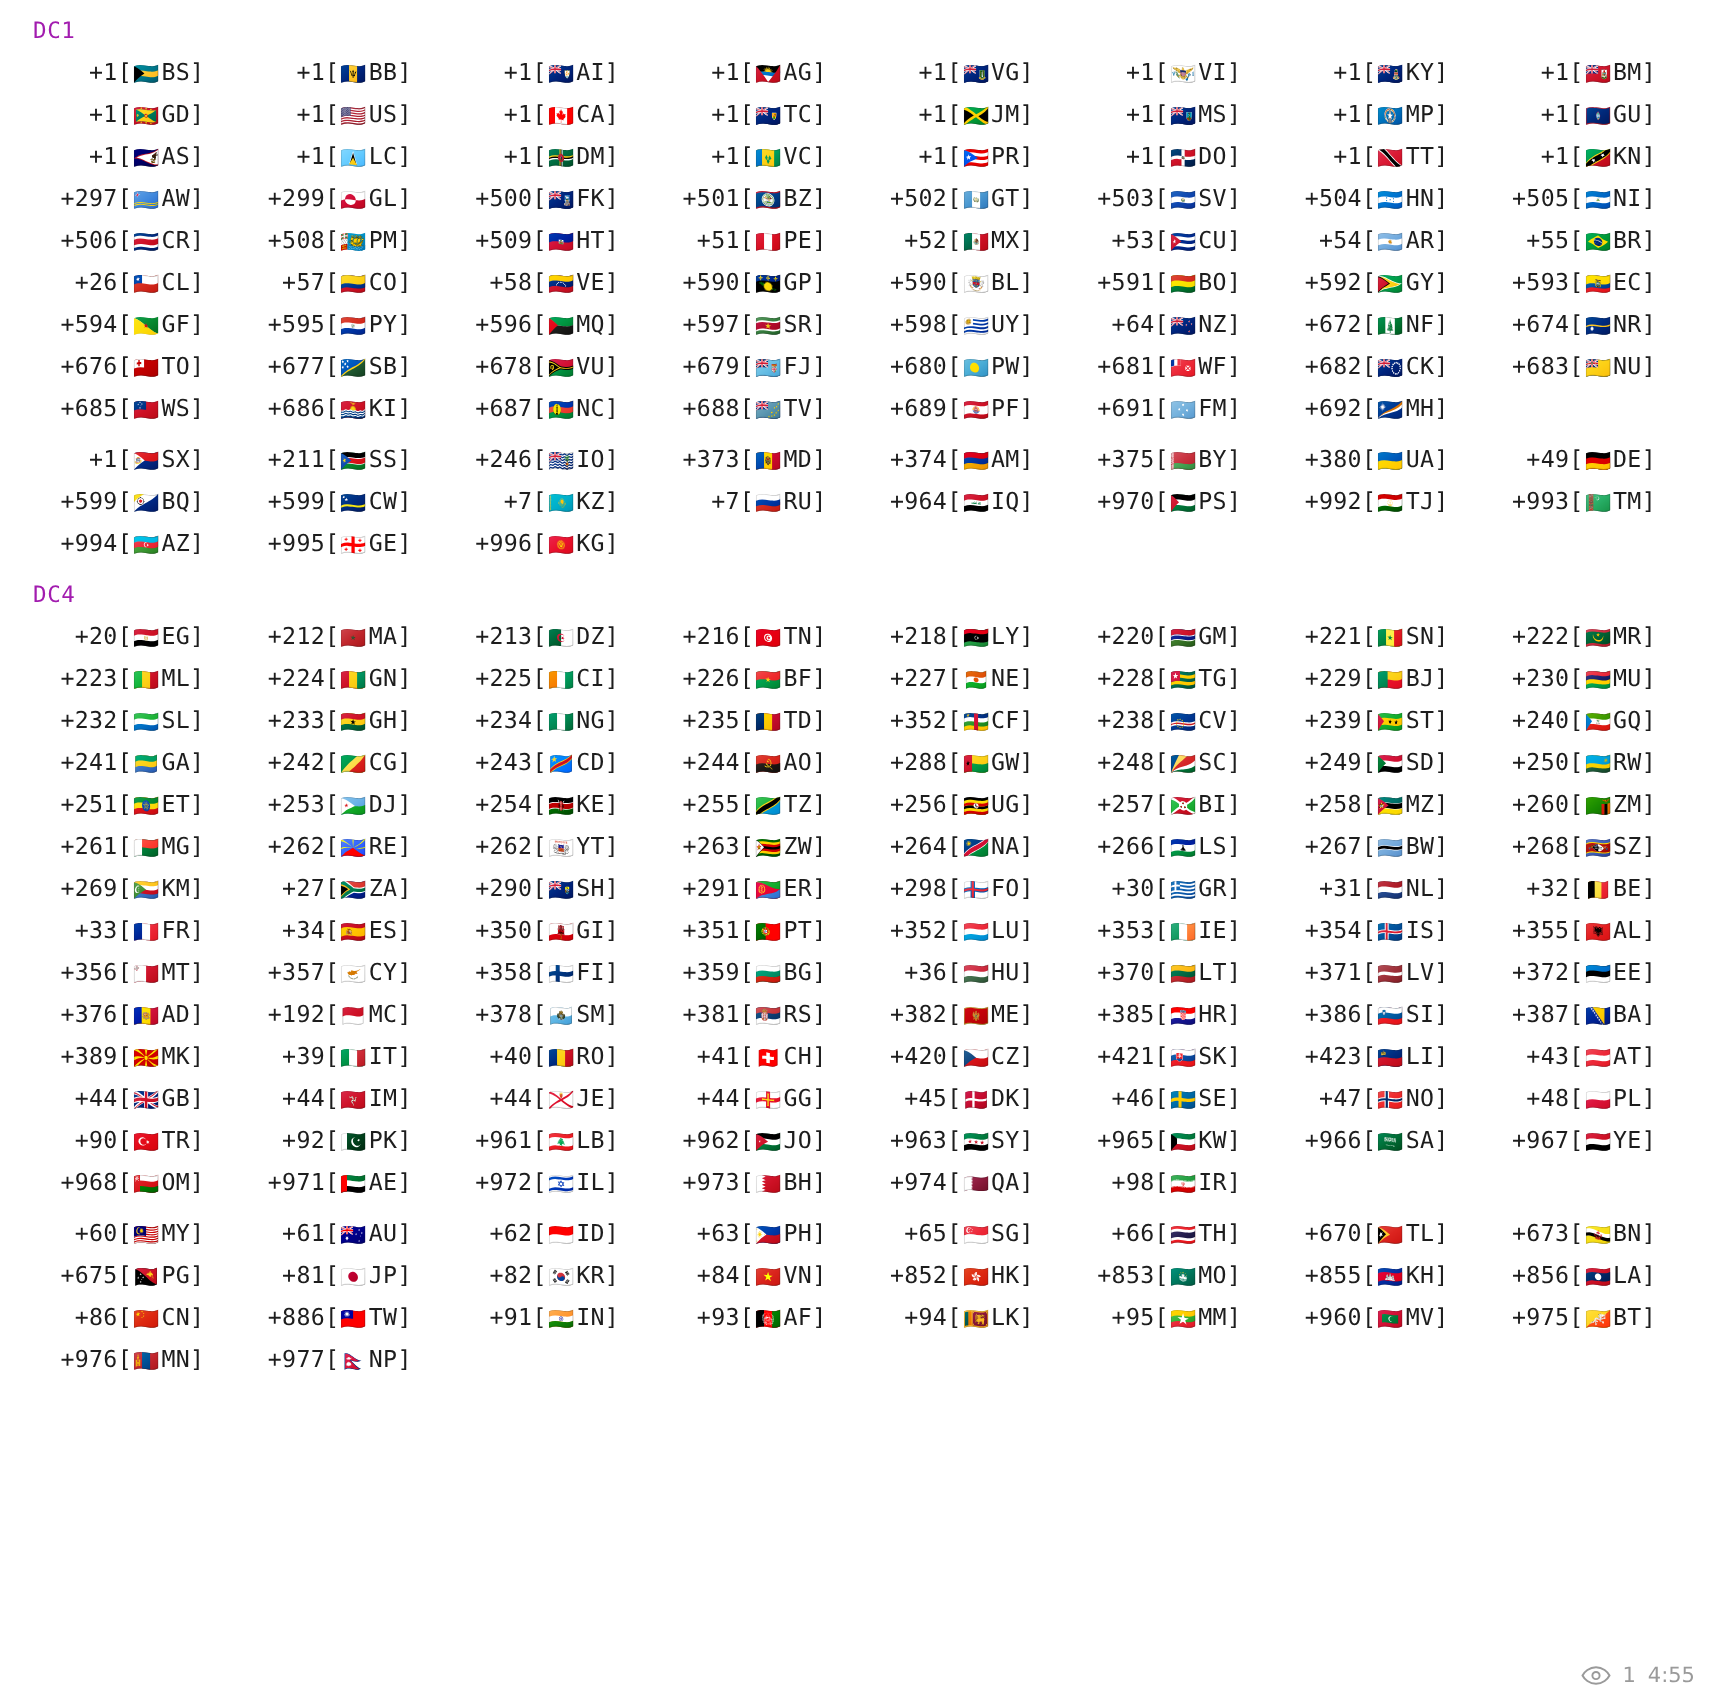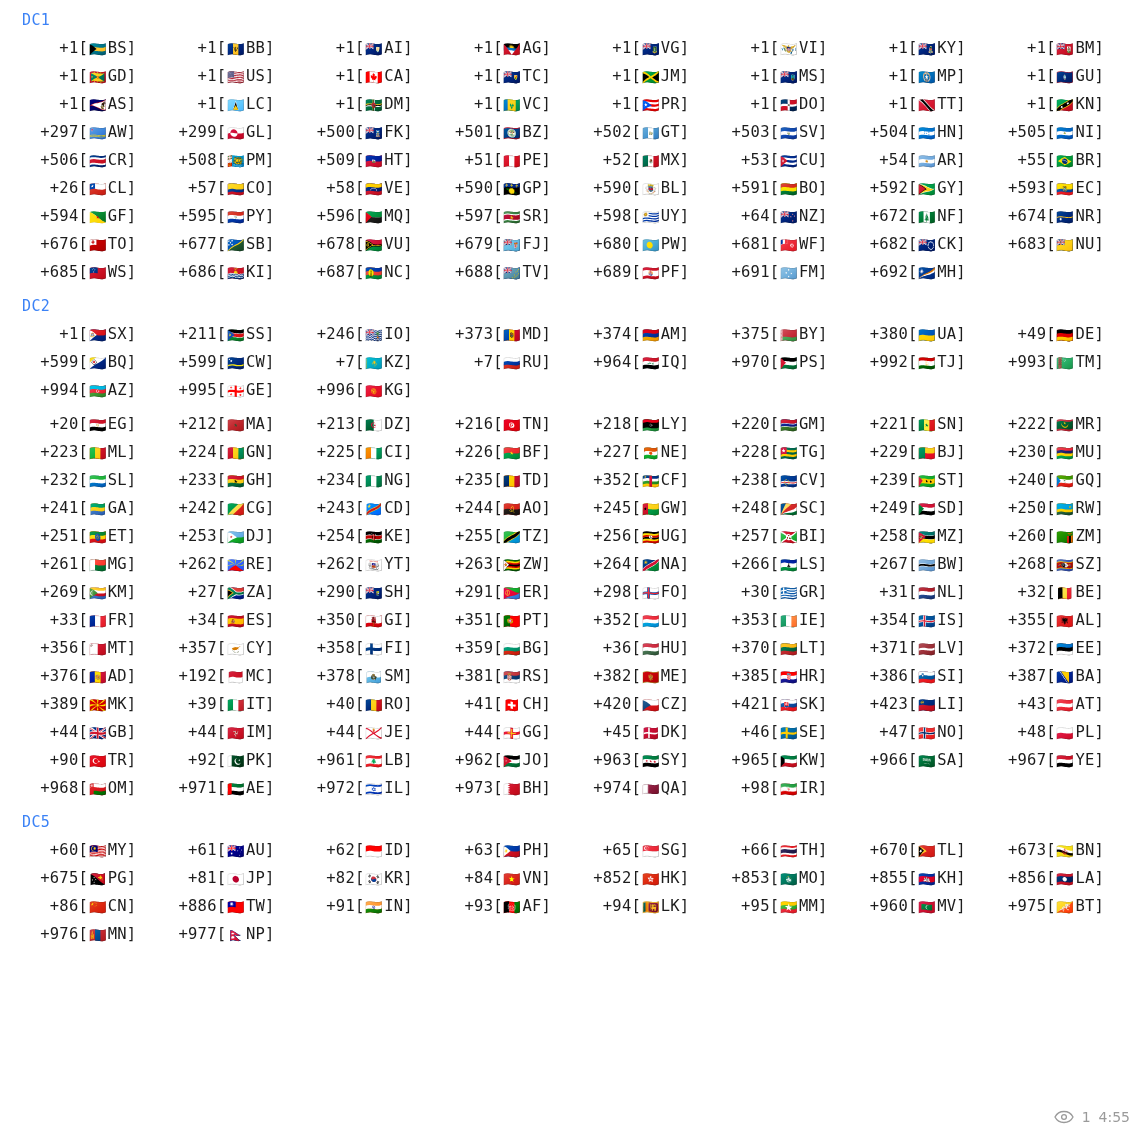--- a/index.html
+++ b/index.html
@@ -17,21 +17,21 @@
   .page {
     padding: 6px 16px 0 22px;
     box-sizing: border-box;
   }
   .group {
     margin-bottom: 6px;
   }
   .group-title {
     font-size: 15px;
     line-height: 28px;
-    color: #3b82f6;
+    color: #a21caf;
     font-family: "DejaVu Sans Mono", "Liberation Mono", monospace;
     letter-spacing: 0.4px;
   }
   .grid {
     display: grid;
     grid-template-columns: repeat(8, 1fr);
     column-gap: 0px;
     row-gap: 0px;
   }
   .cell {
@@ -151,21 +151,20 @@
           <div class="cell"><span>+685</span><span>[</span><span class="flag">🇼🇸</span><span>WS</span><span>]</span></div>
           <div class="cell"><span>+686</span><span>[</span><span class="flag">🇰🇮</span><span>KI</span><span>]</span></div>
           <div class="cell"><span>+687</span><span>[</span><span class="flag">🇳🇨</span><span>NC</span><span>]</span></div>
           <div class="cell"><span>+688</span><span>[</span><span class="flag">🇹🇻</span><span>TV</span><span>]</span></div>
           <div class="cell"><span>+689</span><span>[</span><span class="flag">🇵🇫</span><span>PF</span><span>]</span></div>
           <div class="cell"><span>+691</span><span>[</span><span class="flag">🇫🇲</span><span>FM</span><span>]</span></div>
           <div class="cell"><span>+692</span><span>[</span><span class="flag">🇲🇭</span><span>MH</span><span>]</span></div>
         </div>
       </div>
       <div class="group">
-        <div class="group-title">DC2</div>
         <div class="grid">
           <div class="cell"><span>+1</span><span>[</span><span class="flag">🇸🇽</span><span>SX</span><span>]</span></div>
           <div class="cell"><span>+211</span><span>[</span><span class="flag">🇸🇸</span><span>SS</span><span>]</span></div>
           <div class="cell"><span>+246</span><span>[</span><span class="flag">🇮🇴</span><span>IO</span><span>]</span></div>
           <div class="cell"><span>+373</span><span>[</span><span class="flag">🇲🇩</span><span>MD</span><span>]</span></div>
           <div class="cell"><span>+374</span><span>[</span><span class="flag">🇦🇲</span><span>AM</span><span>]</span></div>
           <div class="cell"><span>+375</span><span>[</span><span class="flag">🇧🇾</span><span>BY</span><span>]</span></div>
           <div class="cell"><span>+380</span><span>[</span><span class="flag">🇺🇦</span><span>UA</span><span>]</span></div>
           <div class="cell"><span>+49</span><span>[</span><span class="flag">🇩🇪</span><span>DE</span><span>]</span></div>
           <div class="cell"><span>+599</span><span>[</span><span class="flag">🇧🇶</span><span>BQ</span><span>]</span></div>
@@ -175,20 +174,21 @@
           <div class="cell"><span>+964</span><span>[</span><span class="flag">🇮🇶</span><span>IQ</span><span>]</span></div>
           <div class="cell"><span>+970</span><span>[</span><span class="flag">🇵🇸</span><span>PS</span><span>]</span></div>
           <div class="cell"><span>+992</span><span>[</span><span class="flag">🇹🇯</span><span>TJ</span><span>]</span></div>
           <div class="cell"><span>+993</span><span>[</span><span class="flag">🇹🇲</span><span>TM</span><span>]</span></div>
           <div class="cell"><span>+994</span><span>[</span><span class="flag">🇦🇿</span><span>AZ</span><span>]</span></div>
           <div class="cell"><span>+995</span><span>[</span><span class="flag">🇬🇪</span><span>GE</span><span>]</span></div>
           <div class="cell"><span>+996</span><span>[</span><span class="flag">🇰🇬</span><span>KG</span><span>]</span></div>
         </div>
       </div>
       <div class="group">
+        <div class="group-title">DC4</div>
         <div class="grid">
           <div class="cell"><span>+20</span><span>[</span><span class="flag">🇪🇬</span><span>EG</span><span>]</span></div>
           <div class="cell"><span>+212</span><span>[</span><span class="flag">🇲🇦</span><span>MA</span><span>]</span></div>
           <div class="cell"><span>+213</span><span>[</span><span class="flag">🇩🇿</span><span>DZ</span><span>]</span></div>
           <div class="cell"><span>+216</span><span>[</span><span class="flag">🇹🇳</span><span>TN</span><span>]</span></div>
           <div class="cell"><span>+218</span><span>[</span><span class="flag">🇱🇾</span><span>LY</span><span>]</span></div>
           <div class="cell"><span>+220</span><span>[</span><span class="flag">🇬🇲</span><span>GM</span><span>]</span></div>
           <div class="cell"><span>+221</span><span>[</span><span class="flag">🇸🇳</span><span>SN</span><span>]</span></div>
           <div class="cell"><span>+222</span><span>[</span><span class="flag">🇲🇷</span><span>MR</span><span>]</span></div>
           <div class="cell"><span>+223</span><span>[</span><span class="flag">🇲🇱</span><span>ML</span><span>]</span></div>
@@ -204,21 +204,21 @@
           <div class="cell"><span>+234</span><span>[</span><span class="flag">🇳🇬</span><span>NG</span><span>]</span></div>
           <div class="cell"><span>+235</span><span>[</span><span class="flag">🇹🇩</span><span>TD</span><span>]</span></div>
           <div class="cell"><span>+352</span><span>[</span><span class="flag">🇨🇫</span><span>CF</span><span>]</span></div>
           <div class="cell"><span>+238</span><span>[</span><span class="flag">🇨🇻</span><span>CV</span><span>]</span></div>
           <div class="cell"><span>+239</span><span>[</span><span class="flag">🇸🇹</span><span>ST</span><span>]</span></div>
           <div class="cell"><span>+240</span><span>[</span><span class="flag">🇬🇶</span><span>GQ</span><span>]</span></div>
           <div class="cell"><span>+241</span><span>[</span><span class="flag">🇬🇦</span><span>GA</span><span>]</span></div>
           <div class="cell"><span>+242</span><span>[</span><span class="flag">🇨🇬</span><span>CG</span><span>]</span></div>
           <div class="cell"><span>+243</span><span>[</span><span class="flag">🇨🇩</span><span>CD</span><span>]</span></div>
           <div class="cell"><span>+244</span><span>[</span><span class="flag">🇦🇴</span><span>AO</span><span>]</span></div>
-          <div class="cell"><span>+245</span><span>[</span><span class="flag">🇬🇼</span><span>GW</span><span>]</span></div>
+          <div class="cell"><span>+288</span><span>[</span><span class="flag">🇬🇼</span><span>GW</span><span>]</span></div>
           <div class="cell"><span>+248</span><span>[</span><span class="flag">🇸🇨</span><span>SC</span><span>]</span></div>
           <div class="cell"><span>+249</span><span>[</span><span class="flag">🇸🇩</span><span>SD</span><span>]</span></div>
           <div class="cell"><span>+250</span><span>[</span><span class="flag">🇷🇼</span><span>RW</span><span>]</span></div>
           <div class="cell"><span>+251</span><span>[</span><span class="flag">🇪🇹</span><span>ET</span><span>]</span></div>
           <div class="cell"><span>+253</span><span>[</span><span class="flag">🇩🇯</span><span>DJ</span><span>]</span></div>
           <div class="cell"><span>+254</span><span>[</span><span class="flag">🇰🇪</span><span>KE</span><span>]</span></div>
           <div class="cell"><span>+255</span><span>[</span><span class="flag">🇹🇿</span><span>TZ</span><span>]</span></div>
           <div class="cell"><span>+256</span><span>[</span><span class="flag">🇺🇬</span><span>UG</span><span>]</span></div>
           <div class="cell"><span>+257</span><span>[</span><span class="flag">🇧🇮</span><span>BI</span><span>]</span></div>
           <div class="cell"><span>+258</span><span>[</span><span class="flag">🇲🇿</span><span>MZ</span><span>]</span></div>
@@ -289,21 +289,20 @@
           <div class="cell"><span>+967</span><span>[</span><span class="flag">🇾🇪</span><span>YE</span><span>]</span></div>
           <div class="cell"><span>+968</span><span>[</span><span class="flag">🇴🇲</span><span>OM</span><span>]</span></div>
           <div class="cell"><span>+971</span><span>[</span><span class="flag">🇦🇪</span><span>AE</span><span>]</span></div>
           <div class="cell"><span>+972</span><span>[</span><span class="flag">🇮🇱</span><span>IL</span><span>]</span></div>
           <div class="cell"><span>+973</span><span>[</span><span class="flag">🇧🇭</span><span>BH</span><span>]</span></div>
           <div class="cell"><span>+974</span><span>[</span><span class="flag">🇶🇦</span><span>QA</span><span>]</span></div>
           <div class="cell"><span>+98</span><span>[</span><span class="flag">🇮🇷</span><span>IR</span><span>]</span></div>
         </div>
       </div>
       <div class="group">
-        <div class="group-title">DC5</div>
         <div class="grid">
           <div class="cell"><span>+60</span><span>[</span><span class="flag">🇲🇾</span><span>MY</span><span>]</span></div>
           <div class="cell"><span>+61</span><span>[</span><span class="flag">🇦🇺</span><span>AU</span><span>]</span></div>
           <div class="cell"><span>+62</span><span>[</span><span class="flag">🇮🇩</span><span>ID</span><span>]</span></div>
           <div class="cell"><span>+63</span><span>[</span><span class="flag">🇵🇭</span><span>PH</span><span>]</span></div>
           <div class="cell"><span>+65</span><span>[</span><span class="flag">🇸🇬</span><span>SG</span><span>]</span></div>
           <div class="cell"><span>+66</span><span>[</span><span class="flag">🇹🇭</span><span>TH</span><span>]</span></div>
           <div class="cell"><span>+670</span><span>[</span><span class="flag">🇹🇱</span><span>TL</span><span>]</span></div>
           <div class="cell"><span>+673</span><span>[</span><span class="flag">🇧🇳</span><span>BN</span><span>]</span></div>
           <div class="cell"><span>+675</span><span>[</span><span class="flag">🇵🇬</span><span>PG</span><span>]</span></div>

